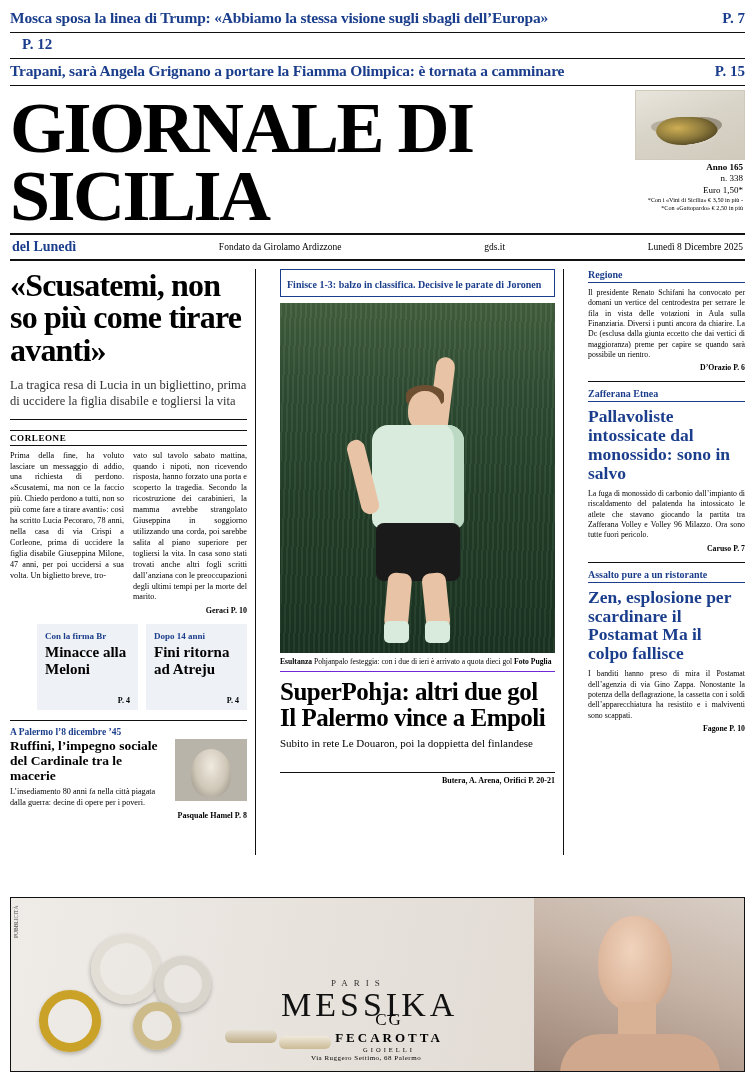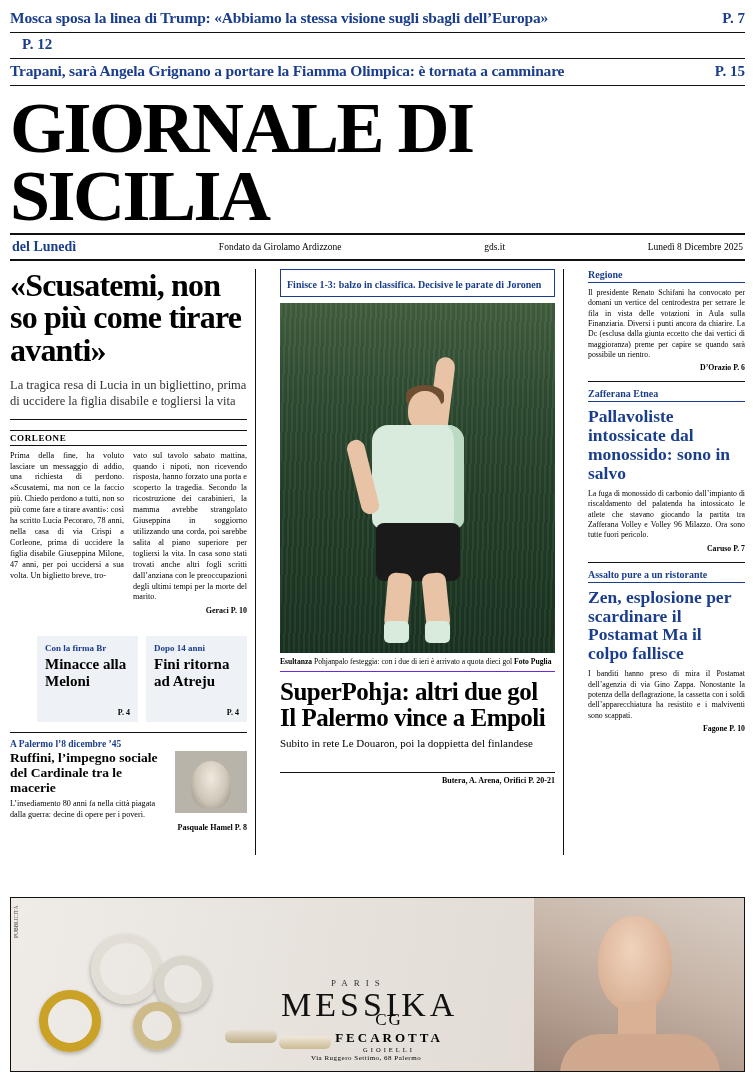--- a/index.html
+++ b/index.html
@@ -103,21 +103,21 @@
     font-size: 9px; font-weight: bold; letter-spacing: 0.6px;
     padding: 2px 0; margin-bottom: 5px; display: inline-block; width: 100%;
   }
   .body-2col {
     column-count: 2; column-gap: 9px;
     font-size: 8.2px; line-height: 1.33; text-align: justify;
   }
   .byline { text-align: right; font-size: 8px; font-weight: bold; margin-top: 3px; }
   .byline .pg { font-weight: bold; }
 
-  .twoboxes { display: flex; gap: 8px; margin-top: 21px; padding-left: 27px; }
+  .twoboxes { display: flex; gap: 8px; margin-top: 9px; padding-left: 27px; }
   .minibox {
     flex: 1; background: #eef1f5; padding: 7px 8px 18px 8px; position: relative;
     min-height: 86px;
   }
   .minibox .mb-k { font-size: 9px; font-weight: bold; color: #1b3e8c; margin-bottom: 3px; }
   .minibox .mb-t { font-size: 15px; font-weight: bold; line-height: 1.08; }
   .minibox .mb-p { position: absolute; right: 8px; bottom: 5px; font-size: 8px; font-weight: bold; }
 
   .bottomitem { margin-top: 10px; border-top: 1px solid #111; padding-top: 6px; }
   .bi-k { font-size: 9.5px; font-weight: bold; color: #1b3e8c; }
@@ -286,20 +286,29 @@
       <div class="ts-page">P. 12</div>
     </div>
     <div class="tsrow">
       <div class="ts-text">Trapani, sarà Angela Grignano a portare la Fiamma Olimpica: è tornata a camminare</div>
       <div class="ts-page">P. 15</div>
     </div>
   </div>
 
   <div class="masthead">
     <div class="mast-title">GIORNALE DI SICILIA</div>
+    <div class="mast-right">
+      <div class="mast-img"></div>
+      <div class="mast-meta">
+        <div class="b">Anno 165</div>
+        <div>n. 338</div>
+        <div>Euro 1,50*</div>
+        <div class="tiny">*Con i «Vini di Sicilia» € 3,50 in più - *Con «Gattopardo» € 2,50 in più</div>
+      </div>
+    </div>
   </div>
 
   <div class="subbar">
     <div class="left">del Lunedì</div>
     <div class="mid">Fondato da Girolamo Ardizzone</div>
     <div class="site">gds.it</div>
     <div class="right">Lunedì 8 Dicembre 2025</div>
   </div>
 
   <div class="grid">

